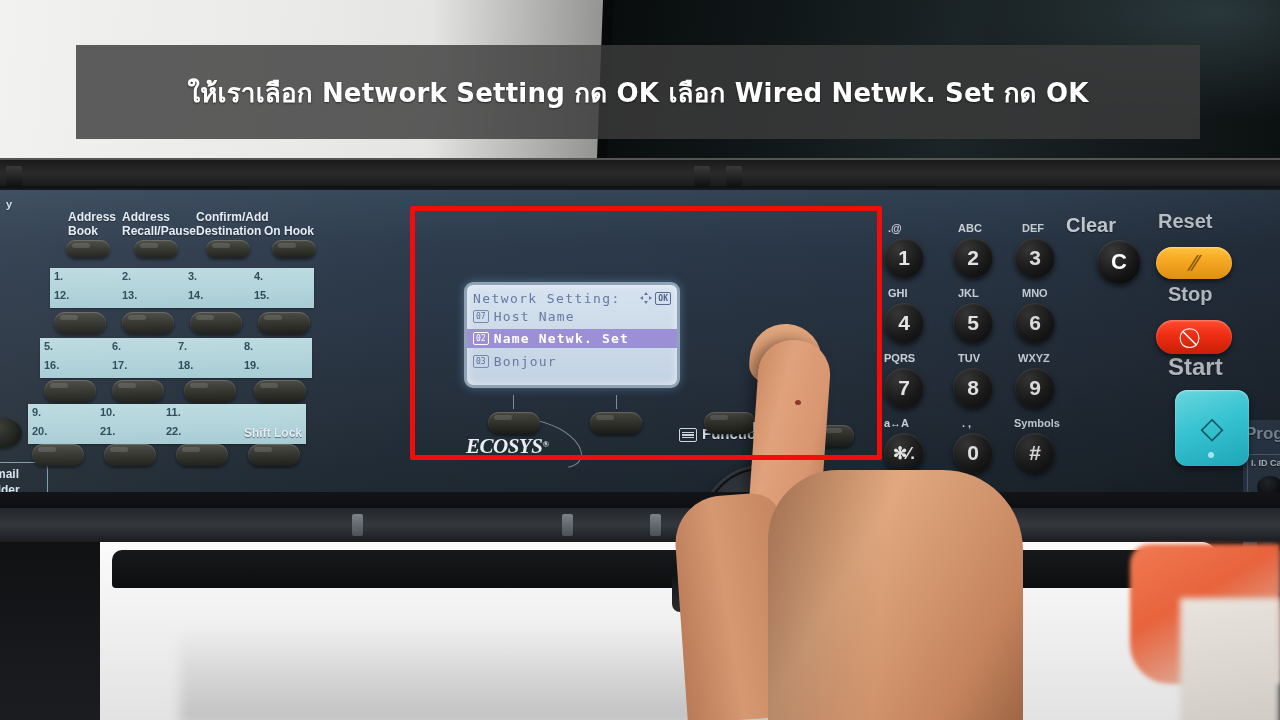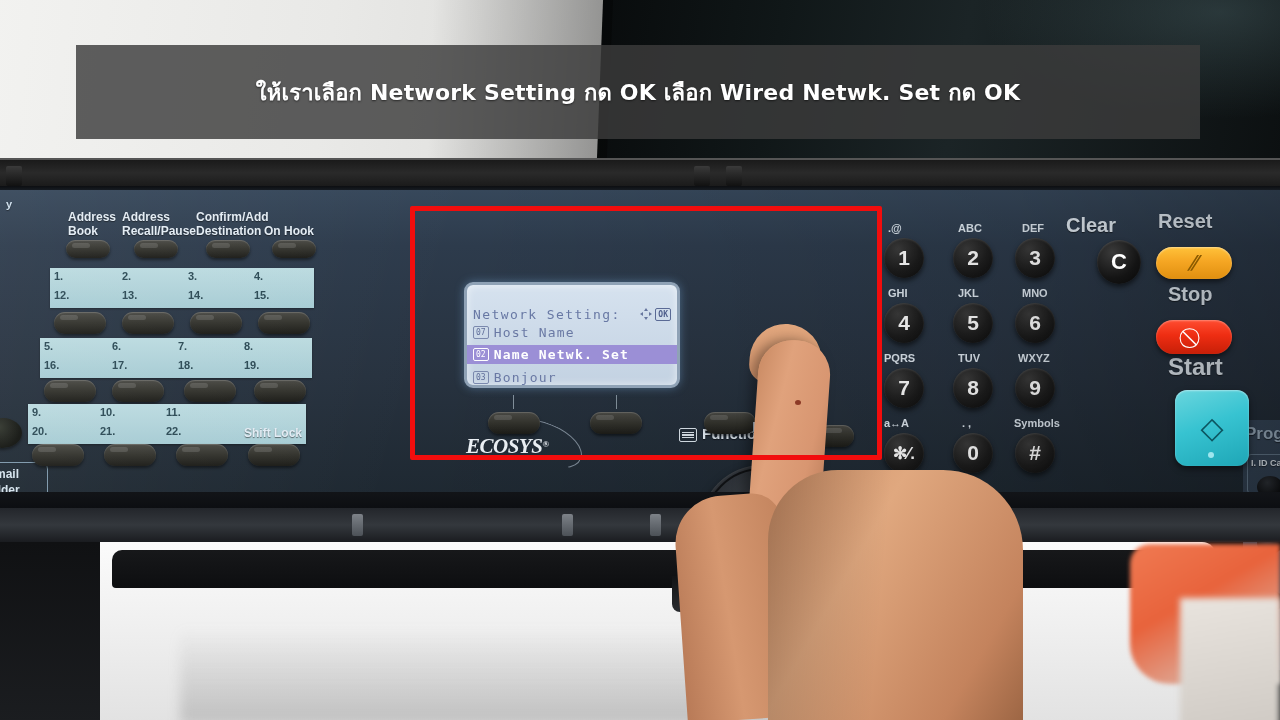--- a/index.html
+++ b/index.html
@@ -29,21 +29,21 @@
     background:radial-gradient(ellipse at 80% 10%, rgba(90,120,125,.35), rgba(0,0,0,0) 70%);
   }
 
   
   .caption-bar {
     position:absolute; left:76px; top:45px; width:1124px; height:94px;
     background:rgba(60,60,60,.82);
     display:flex; align-items:center; justify-content:center;
   }
   .caption-text {
-    color:#ffffff; font-size:22px; font-weight:700; letter-spacing:.2px;
+    color:#ffffff; font-size:26px; font-weight:700; letter-spacing:.2px;
     text-align:center; white-space:nowrap;
     font-family:"DejaVu Sans","Liberation Sans",sans-serif;
     text-shadow:0 1px 2px rgba(0,0,0,.55);
   }
 
   
   .bezel-top {
     position:absolute; left:0; top:158px; width:1280px; height:34px;
     background:linear-gradient(180deg,#1a1a1a 0%, #2a2a2a 40%, #141414 100%);
     border-top:2px solid #555;
@@ -150,21 +150,21 @@
     background:linear-gradient(95deg,rgba(0,0,0,.22), rgba(0,0,0,0) 45%);
     border-radius:70px 80px 0 0;
   }
 
   
   .lcd-outer {
     position:absolute; left:464px; top:282px; width:216px; height:106px;
     background:linear-gradient(180deg,#d6e2ef,#c3d2e2);
     border:3px solid #8fa2b6; border-radius:9px;
     box-shadow:0 0 10px rgba(120,170,220,.45), inset 0 0 8px rgba(255,255,255,.6);
-    padding:20px 6px;
+    padding:4px 6px;
     font-family:"DejaVu Sans Mono","Liberation Mono",monospace;
     overflow:hidden;
   }
   .lcd-inner { position:relative; width:100%; height:100%; }
   .lcd-row { display:flex; align-items:center; height:18px; color:#5a6a95; font-size:13px; letter-spacing:1.4px; white-space:nowrap; }
   .lcd-title { color:#6878a4; }
   .lcd-title-spacer { flex:1; }
   .lcd-navicon { width:14px; height:14px; position:relative; margin-right:2px; opacity:.9; }
   .lcd-okbadge {
     display:inline-block; border:1.6px solid #5a6a95; border-radius:2px;

